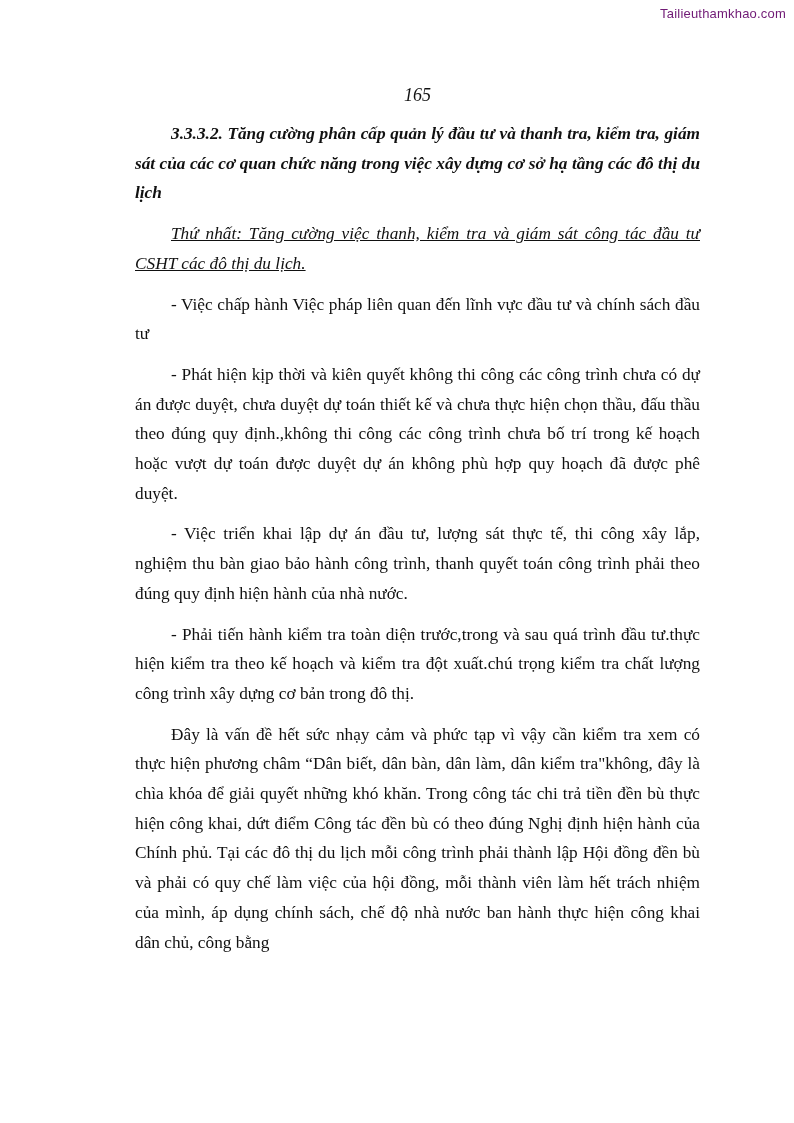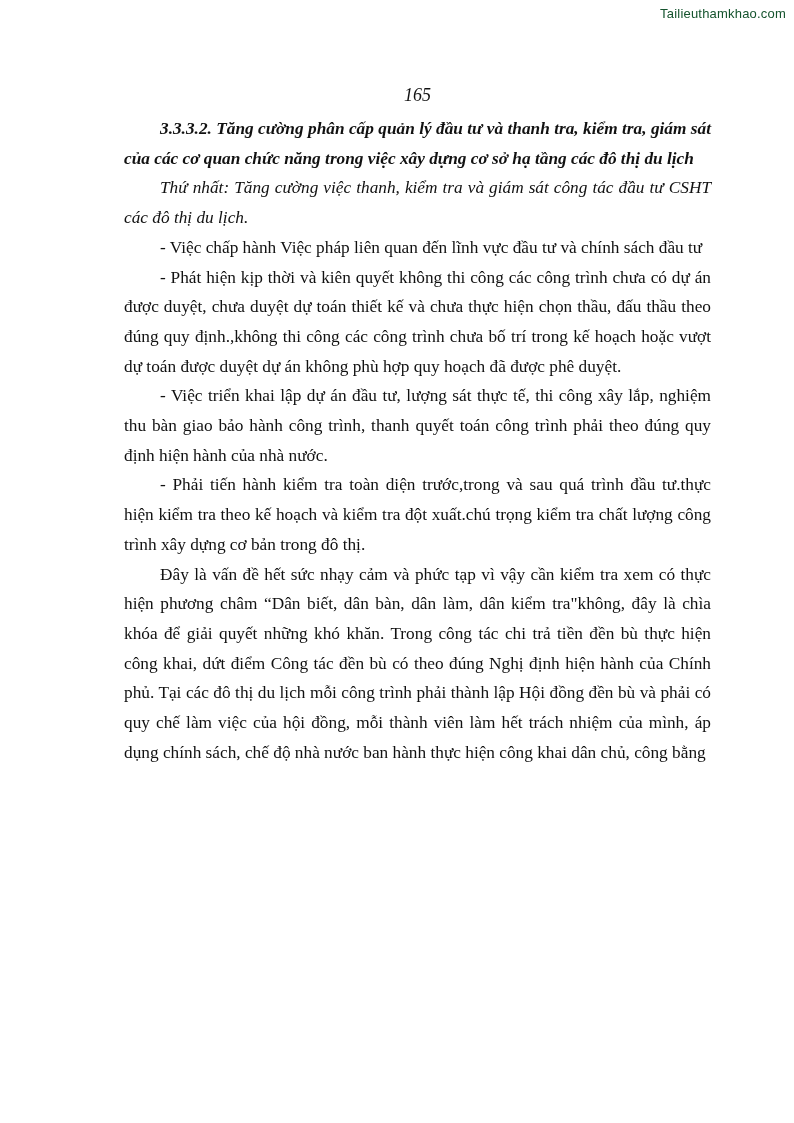--- a/index.html
+++ b/index.html
@@ -1,30 +1,30 @@
 <!DOCTYPE html>
 <html><head>
 <meta charset="utf-8">
 <style>
   html, body { margin: 0; padding: 0; background: #ffffff; }
   body { width: 794px; height: 1123px; position: relative; overflow: hidden; }
   .watermark {
     position: absolute; top: 6px; right: 8px;
     font-family: "Liberation Sans", sans-serif; font-size: 13px;
-    color: #14532d; letter-spacing: 0.2px; text-align: right;
+    color: #701a75; letter-spacing: 0.2px; text-align: right;
   }
   .page {
     position: absolute; left: 124px; top: 82px; width: 587px;
     font-family: "Liberation Serif", serif; font-size: 17.3px; color: #111;
     line-height: 29.7px;
   }
   .page-number { text-align: center; font-size: 18px; margin: 0 0 6px 0; line-height: 26px; font-style: italic; }
-  p { margin: 0; text-align: justify; text-indent: 36px; }
+  p { margin: 11px; text-align: justify; text-indent: 36px; }
   .heading { font-weight: bold; font-style: italic; }
-  .ital { font-style: italic; }
+  .ital { font-style: italic; text-decoration: underline; }
 </style>
 </head>
 <body>
 
 <div class="watermark">Tailieuthamkhao.com</div>
 
 <div class="page">
   <div class="page-number">165</div>
   <p class="heading">3.3.3.2. Tăng cường phân cấp quản lý đầu tư và thanh tra, kiểm tra, giám sát của các cơ quan chức năng trong việc xây dựng cơ sở hạ tầng các đô thị du lịch</p>
   <p class="ital">Thứ nhất: Tăng cường việc thanh, kiểm tra và giám sát công tác đầu tư CSHT các đô thị du lịch.</p>

